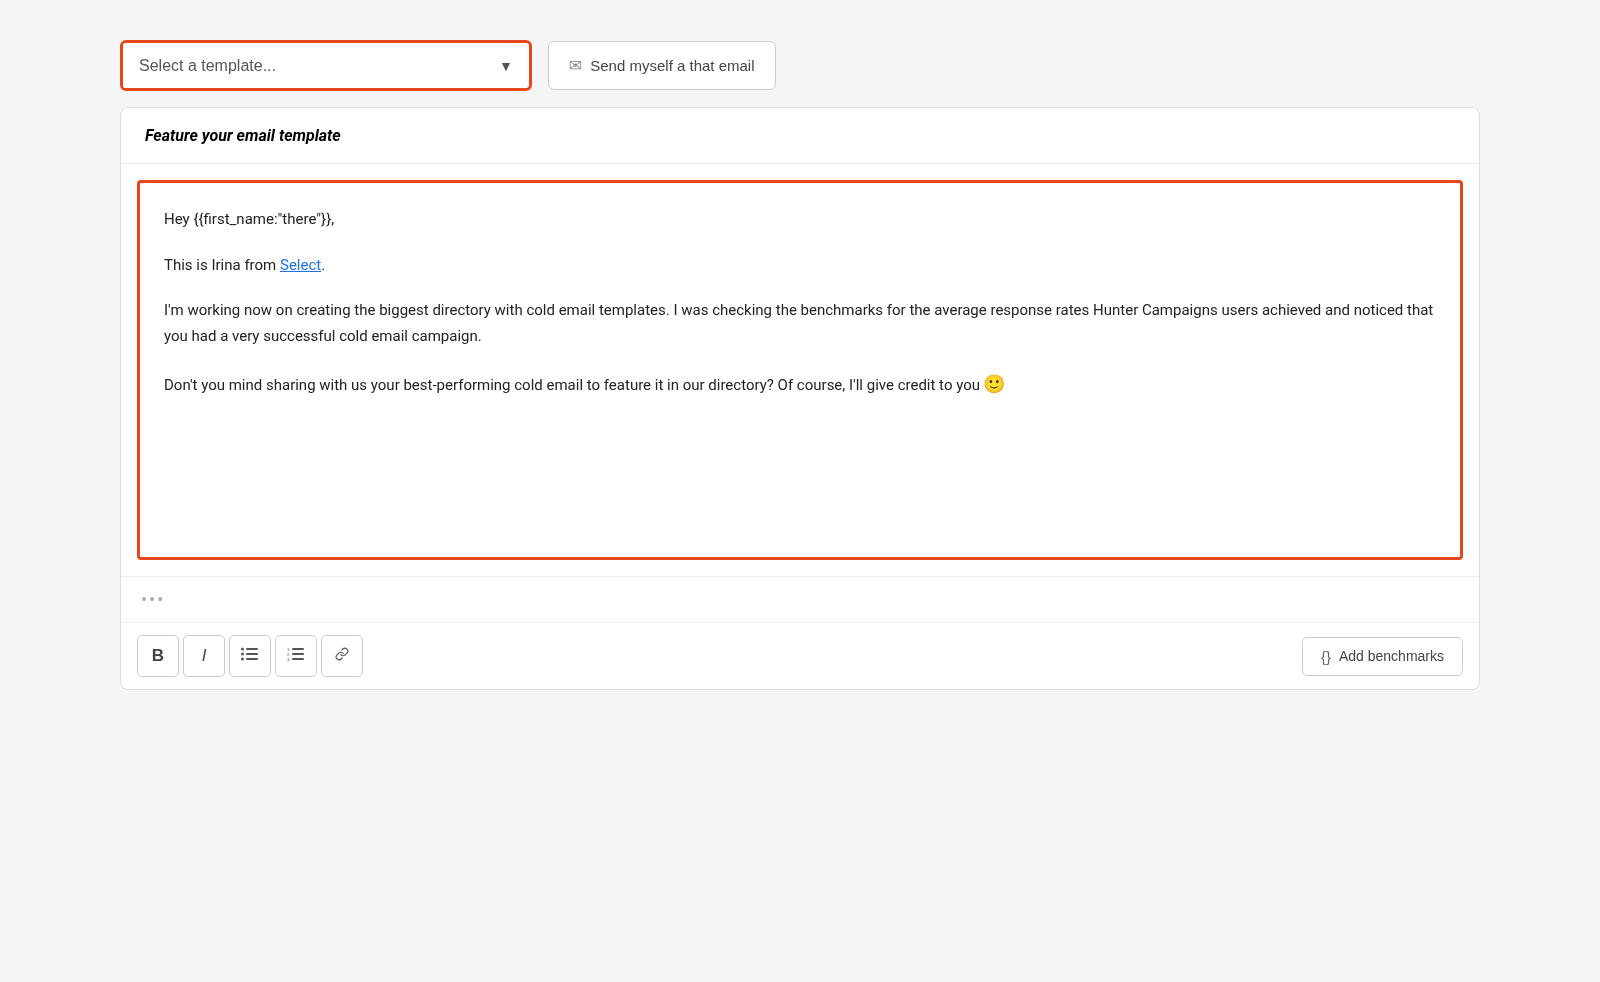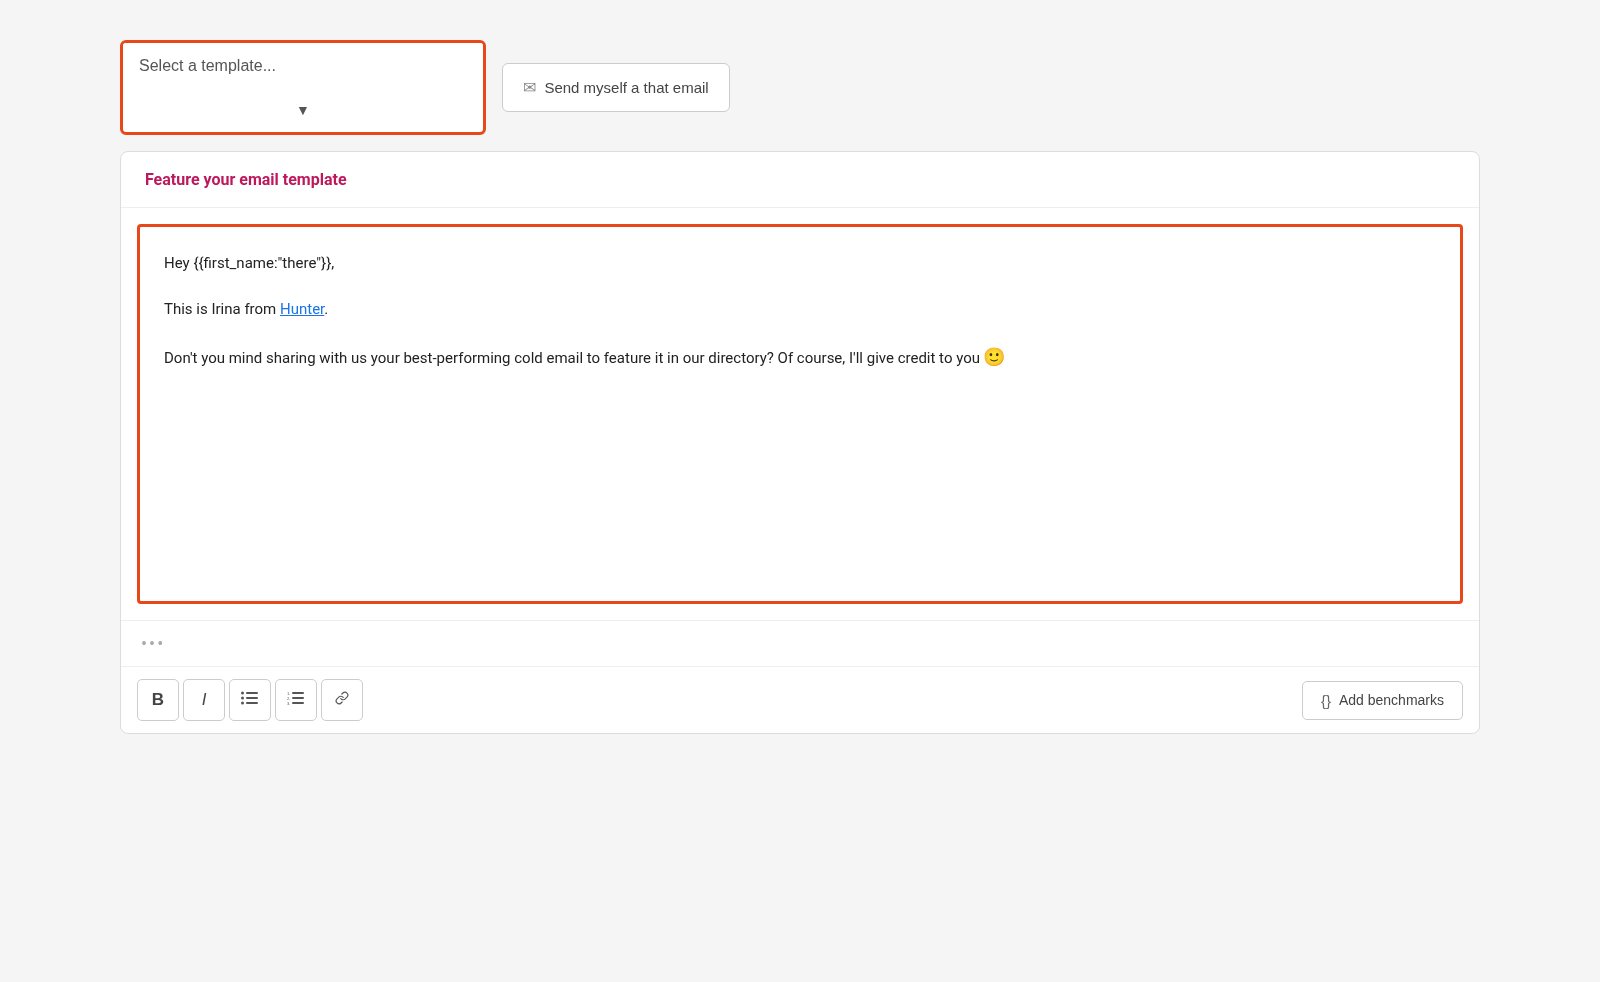--- a/index.html
+++ b/index.html
@@ -31,21 +31,20 @@
     }
 
     .template-select-wrapper {
       border: 3px solid #e8471a;
       border-radius: 6px;
       background: white;
       display: flex;
       align-items: center;
       padding: 0;
       overflow: hidden;
-      flex-direction: column;
     }
 
     .template-select {
       border: none;
       outline: none;
       padding: 14px 16px;
       font-size: 16px;
       color: #555;
       background: white;
       width: 360px;
@@ -87,21 +86,22 @@
     }
 
     .card-header {
       padding: 18px 24px;
       border-bottom: 1px solid #eee;
     }
 
     .card-title {
       font-size: 16px;
       font-weight: 700;
-      color: #be185d;
+      color: #000000;
+      font-style: italic;
     }
 
     .editor-area {
       border: 3px solid #e8471a;
       margin: 16px;
       border-radius: 4px;
       min-height: 380px;
       padding: 24px;
     }
 
@@ -213,22 +213,23 @@
 
   <div class="card">
     <div class="card-header">
       <span class="card-title">Feature your email template</span>
     </div>
 
     <div class="editor-area">
       <div class="editor-content">
         <p>Hey {{first_name:"there"}},</p>
         <p>
-          <span>This is Irina from </span><a href="#">Hunter</a><span>.</span>
+          <span>This is Irina from </span><a href="#">Select</a><span>.</span>
         </p>
+        <p>I'm working now on creating the biggest directory with cold email templates. I was checking the benchmarks for the average response rates Hunter Campaigns users achieved and noticed that you had a very successful cold email campaign.</p>
         <p>
           <span>Don't you mind sharing with us your best-performing cold email to feature it in our directory? Of course, I'll give credit to you </span><span class="emoji">🙂</span>
         </p>
       </div>
     </div>
 
     <div class="dots-row">
       <span>•••</span>
     </div>
 

